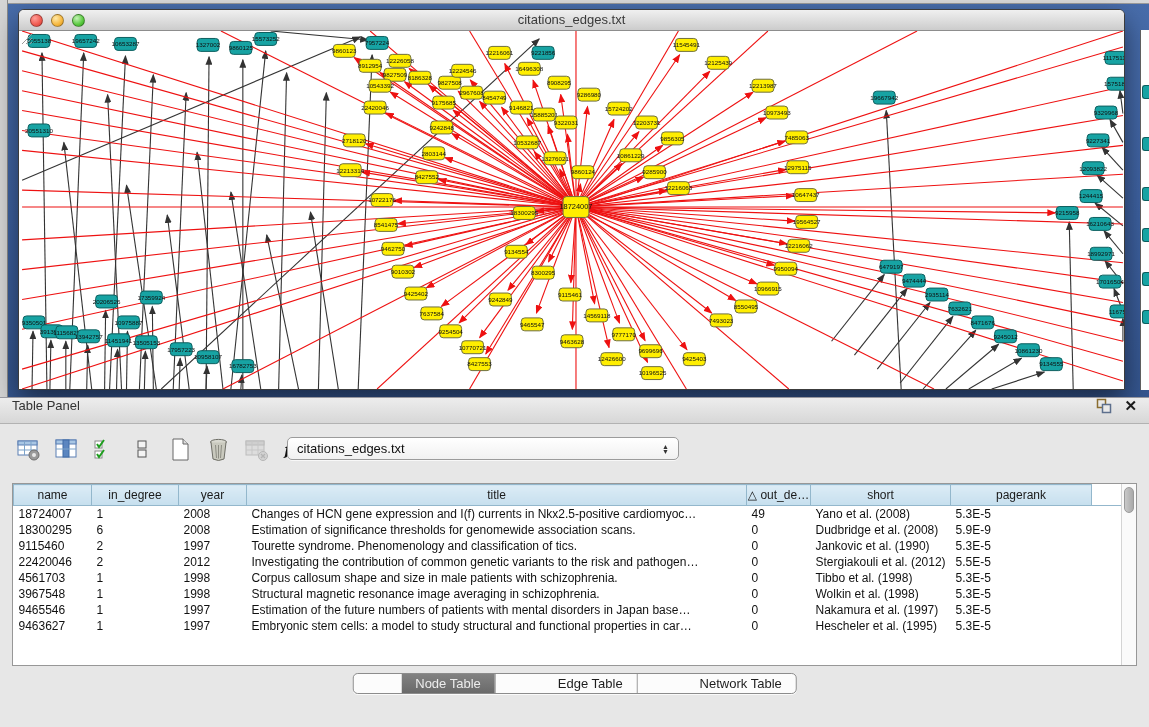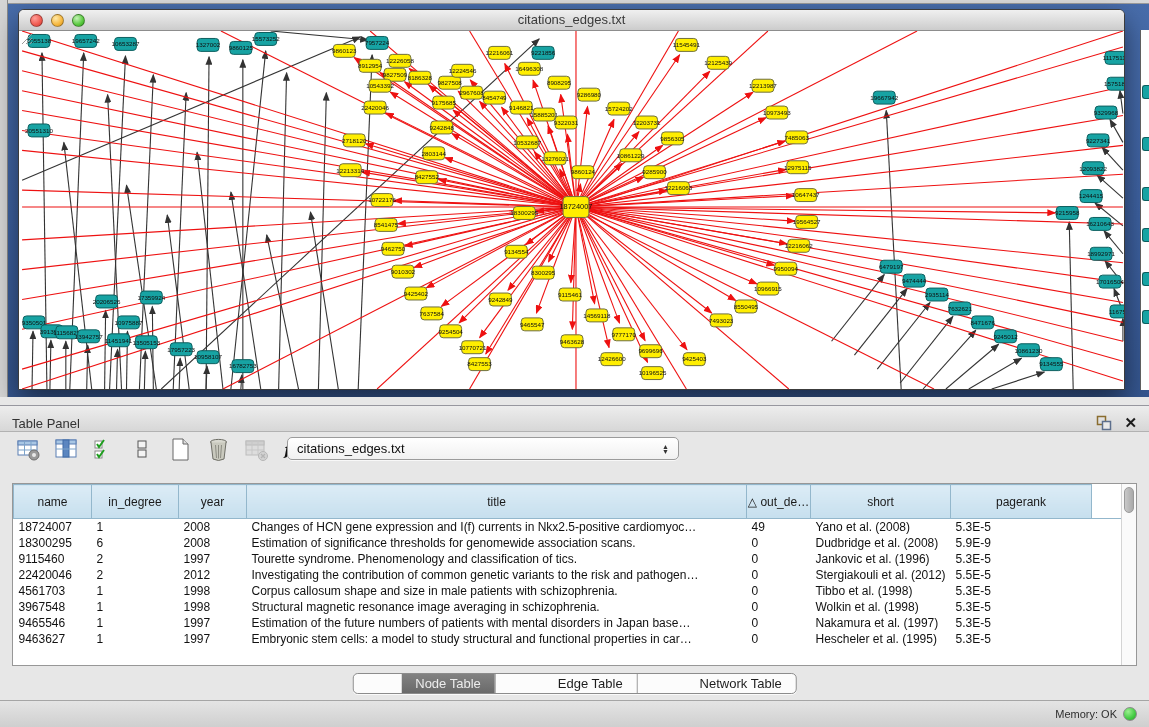--- a/index.html
+++ b/index.html
@@ -30,42 +30,42 @@
   .right-sliver { position:absolute; right:0; top:30px; width:9px; height:360px;
                   background:#fff; border-left:1px solid #5f5f5f; }
   .sliver-node { position:absolute; left:1px; width:8px; height:14px; border:1px solid #0d5f5f;
                  border-right:none; border-radius:3px 0 0 3px; }
 
   
   #table-panel { position:absolute; left:0; top:397px; width:1149px; height:330px; background:#e7e7e7; }
   .panel-titlebar { position:absolute; left:0; top:0; width:100%; height:27px;
                     background:linear-gradient(#ededed,#d7d7d7);
                     border-top:1px solid #97979f; border-bottom:1px solid #b2b2b2;
-                    display:flex; align-items:flex-end; padding:0 12px;margin-top:8px; }
+                    display:flex; align-items:flex-start; padding:0 12px; }
   .panel-title { font-size:13px; color:#333; flex:1; }
   .panel-titlebar .pt-icons { display:flex; align-items:center; gap:12px; }
   .close-x { font-size:15px; font-weight:bold; color:#1b1b1b; line-height:14px; cursor:default; }
 
   .toolbar { position:absolute; left:16px; top:40px; display:flex; align-items:center; gap:13px; }
   .tb-icon { width:25px; height:25px; display:flex; align-items:center; justify-content:center; }
   .fx { font-family:"DejaVu Serif",serif; font-style:italic; font-weight:bold; font-size:15px; color:#111; }
   .fx small { font-size:9px; font-style:italic; }
 
   .dropdown { position:absolute; left:287px; top:40px; width:392px; height:23px;
               border:1px solid #9b9b9b; border-radius:5px;
               background:linear-gradient(#ffffff,#f1f1f1);
               display:flex; align-items:center; padding:0 9px; font-size:13px; color:#111;
               box-shadow:0 1px 0 rgba(255,255,255,.7); }
   .dropdown .dd-label { flex:1; }
   .dd-arrows { display:flex; flex-direction:column; align-items:center; line-height:5px; font-size:7px; color:#333; }
 
   .table-box { position:absolute; left:12px; top:86px; width:1125px; height:183px;
                background:#fff; border:1px solid #979797; overflow:hidden; }
   table.data { border-collapse:collapse; table-layout:fixed; width:1110px; font-size:12px; color:#111; }
-  table.data th { height:34px; background:linear-gradient(#dcecf6,#c6dfee);
+  table.data th { height:21px; background:linear-gradient(#dcecf6,#c6dfee);
                   border:1px solid #93b7cc; font-weight:normal; font-size:12px; color:#1a1a1a; }
   table.data th.filler { background:#fff; border:none; border-bottom:1px solid #93b7cc; }
   table.data td { height:16px; line-height:16px; padding:0 5px; white-space:nowrap; overflow:hidden; }
   td.c { text-align:left; }
   .vscroll { position:absolute; right:0; top:0; width:15px; height:100%;
              background:#fafafa; border-left:1px solid #d4d4d4; }
   .vthumb { position:absolute; left:2px; top:3px; width:10px; height:26px; border-radius:6px;
             background:linear-gradient(90deg,#c9c9c9,#a9a9a9); border:1px solid #9a9a9a; }
 
   .tabs { position:absolute; top:276px; left:50%; transform:translateX(-50%);
@@ -616,21 +616,21 @@
             <td class="c">Dudbridge et al. (2008)</td>
             <td>5.9E-9</td>
             <td></td>
           </tr>
           <tr>
             <td>9115460</td>
             <td>2</td>
             <td>1997</td>
             <td>Tourette syndrome. Phenomenology and classification of tics.</td>
             <td>0</td>
-            <td class="c">Jankovic et al. (1996)</td>
+            <td class="c">Jankovic et al. (1990)</td>
             <td>5.3E-5</td>
             <td></td>
           </tr>
           <tr>
             <td>22420046</td>
             <td>2</td>
             <td>2012</td>
             <td>Investigating the contribution of common genetic variants to the risk and pathogen…</td>
             <td>0</td>
             <td class="c">Stergiakouli et al. (2012)</td>
@@ -683,17 +683,13 @@
       <div class="vthumb"></div>
     </div>
   </div>
 
   <div class="tabs">
       <div class="tab selected">Node Table</div>
       <div class="tab">Edge Table</div>
       <div class="tab">Network Table</div>
     </div>
 
-  <div class="status-bar">
-    <span class="status-text">Memory: OK</span>
-    <span class="mem-dot"></span>
-  </div>
 </div>
 
 </body></html>

